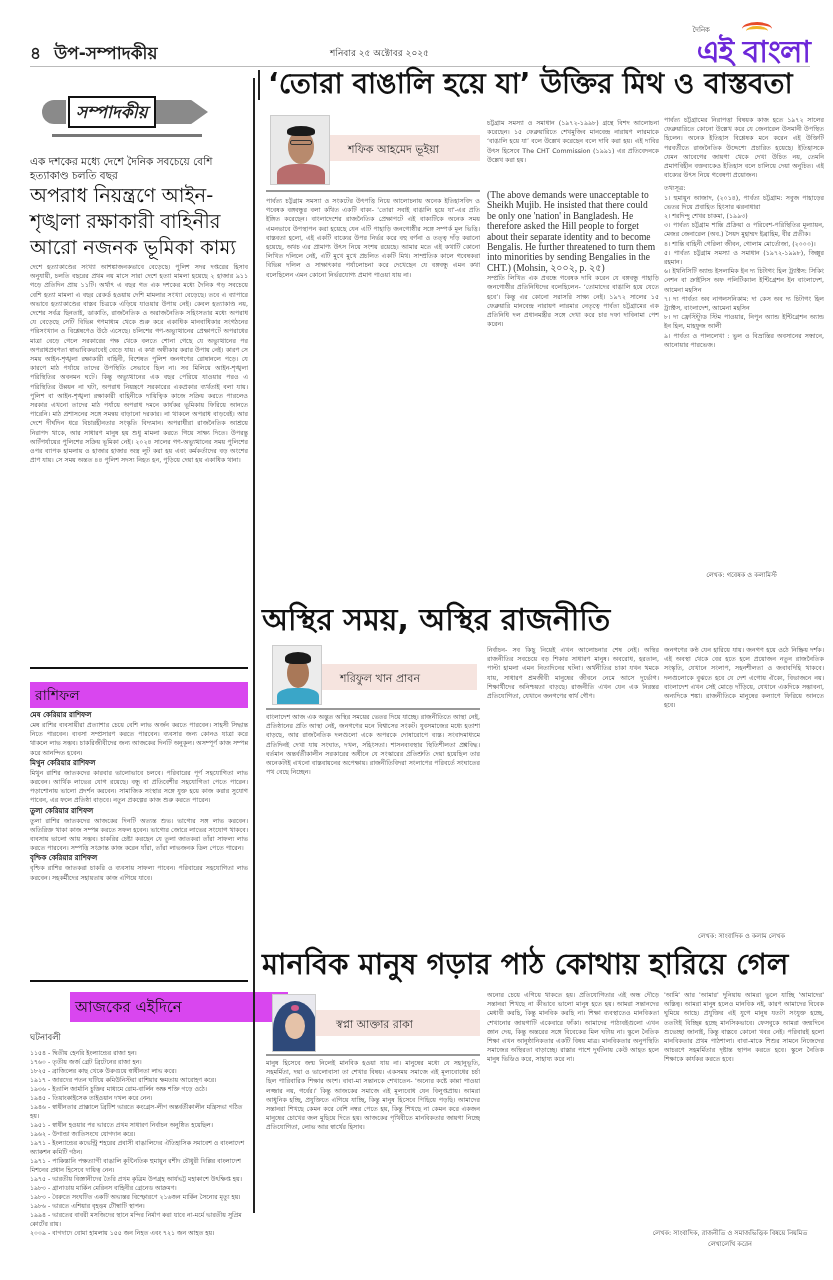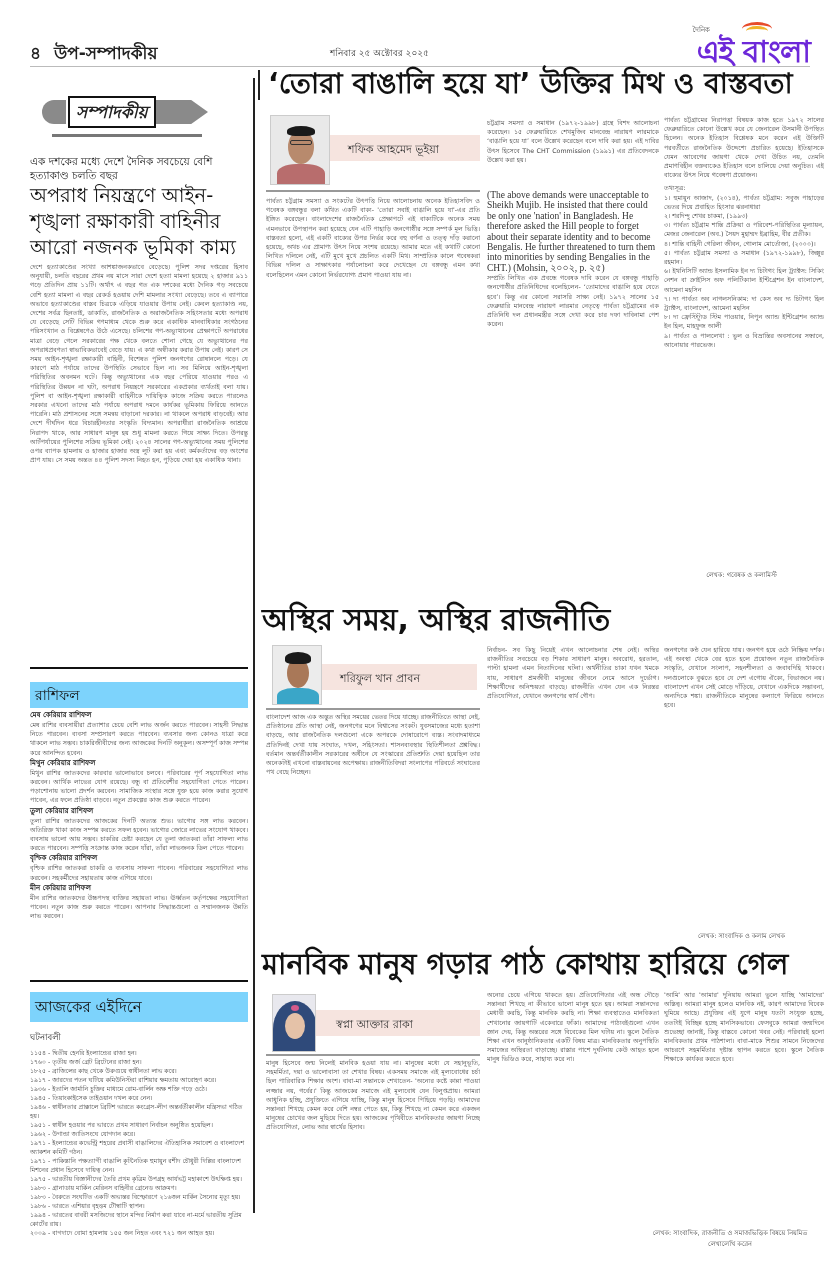--- a/index.html
+++ b/index.html
@@ -24,21 +24,21 @@
   .banner-pen-right { position: absolute; left: 110px; top: 10px; width: 56px; height: 24px; background: #8a8a8a; clip-path: polygon(0 0, 70% 0, 100% 50%, 70% 100%, 0 100%); }
   .banner-label { position: absolute; left: 26px; top: 6px; height: 32px; padding: 0 6px; border: 2px solid #111; background: #fff; font-size: 17px; font-weight: bold; line-height: 28px; font-style: italic; }
   .banner-underline { position: absolute; left: 10px; top: 44px; width: 150px; height: 3px; background: #777; }
 
   .ed-kicker { position: absolute; left: 0; top: 84px; width: 218px; font-size: 10.5px; line-height: 14px; }
   .ed-headline { position: absolute; left: 0; top: 113px; width: 220px; font-size: 19.5px; line-height: 26px; font-weight: normal; color: #111; }
   .body-text { font-size: 6.3px; line-height: 9.2px; color: #444; text-align: justify; }
   .ed-body { position: absolute; left: 0; top: 192px; width: 218px; height: 398px; overflow: hidden; }
 
   .sec-rule { position: absolute; left: 0; width: 218px; height: 2px; background: #111; }
-  .box-heading { position: absolute; left: 0; width: 218px; height: 26px; background: #7dd3fc; font-size: 14px; line-height: 26px; padding-left: 5px; color: #111; }
+  .box-heading { position: absolute; left: 0; width: 218px; height: 26px; background: #d946ef; font-size: 14px; line-height: 26px; padding-left: 5px; color: #111; }
   .sub-heading { font-size: 7px; font-weight: bold; color: #222; line-height: 10px; }
   .rashi { position: absolute; left: 0; top: 640px; width: 218px; }
   .rashi .para { font-size: 6.3px; line-height: 9.2px; color: #444; margin-bottom: 1px; text-align: justify; }
 
   .events { position: absolute; left: 0; top: 1018px; width: 218px; }
   .events .ev { font-size: 6.2px; line-height: 9px; color: #444; }
 
   
   .art1-headline { position: absolute; left: 268px; top: 64px; width: 560px; font-size: 28px; line-height: 40px; color: #111; }
   .headline-bar { position: absolute; left: 258px; top: 70px; width: 2px; height: 30px; background: #222; }
@@ -94,28 +94,24 @@
       <div class="para">মিথুন রাশির জাতকদের কারবার ভালোভাবে চলবে। পরিবারের পূর্ণ সহযোগিতা লাভ করবেন। আর্থিক লাভের যোগ রয়েছে। বন্ধু বা প্রতিবেশীর সহযোগিতা পেতে পারেন। পড়াশোনায় ভালো প্রদর্শন করবেন। সামাজিক সংস্থার সঙ্গে যুক্ত হয়ে কাজ করার সুযোগ পাবেন, এর ফলে প্রতিষ্ঠা বাড়বে। নতুন প্রকল্পের কাজ শুরু করতে পারেন।</div>
     </div>
     <div>
       <div class="sub-heading">তুলা কেরিয়ার রাশিফল</div>
       <div class="para">তুলা রাশির জাতকদের আজকের দিনটি অত্যন্ত শুভ। ভাগ্যের সঙ্গ লাভ করবেন। অতিরিক্ত থাকা কাজ সম্পন্ন করতে সফল হবেন। ভাগ্যের জোরে লাভের সংযোগ থাকবে। ব্যবসায় ভালো আয় সম্ভব। চাকরির চেষ্টা করছেন যে তুলা জাতকরা তাঁরা সাফল্য লাভ করতে পারবেন। সম্পত্তি সংক্রান্ত কাজ করেন যাঁরা, তাঁরা লাভজনক ডিল পেতে পারেন।</div>
     </div>
     <div>
       <div class="sub-heading">বৃশ্চিক কেরিয়ার রাশিফল</div>
       <div class="para">বৃশ্চিক রাশির জাতকরা চাকরি ও ব্যবসায় সাফল্য পাবেন। পরিবারের সহযোগিতা লাভ করবেন। সহকর্মীদের সহায়তায় কাজ এগিয়ে যাবে।</div>
     </div>
-    <div>
-      <div class="sub-heading">মীন কেরিয়ার রাশিফল</div>
-      <div class="para">মীন রাশির জাতকদের উচ্চপদস্থ ব্যক্তির সহায়তা লাভ। ঊর্ধ্বতন কর্তৃপক্ষের সহযোগিতা পাবেন। নতুন কাজ শুরু করতে পারেন। আপনার সিদ্ধান্তগুলো ও সম্মানজনক উন্নতি লাভ করবেন।</div>
-    </div>
   </div>
 
   <div class="sec-rule" style="top:910px;"></div>
-  <div class="box-heading" style="top:922px; height:30px; line-height:30px; font-size:15px;">আজকের এইদিনে</div>
+  <div class="box-heading" style="top:922px; height:30px; line-height:30px; font-size:15px;margin-left:40px;">আজকের এইদিনে</div>
   <div class="sub-heading" style="position:absolute; left:0; top:962px; font-size:8.5px; font-weight:normal;">ঘটনাবলী</div>
   <div class="events" style="top:978px;">
     <div class="ev">১১৫৪ - দ্বিতীয় হেনরি ইংল্যান্ডের রাজা হন।</div>
     <div class="ev">১৭৬০ - তৃতীয় জর্জ গ্রেট ব্রিটেনের রাজা হন।</div>
     <div class="ev">১৮২৫ - ব্রাজিলের কাছ থেকে উরুগুয়ে স্বাধীনতা লাভ করে।</div>
     <div class="ev">১৯১৭ - জারদের পতন ঘটিয়ে কমিউনিস্টরা রাশিয়ার ক্ষমতায় আরোহণ করে।</div>
     <div class="ev">১৯৩৬ - ইতালি জার্মানি চুক্তির মাধ্যমে রোম-বার্লিন অক্ষ শক্তি গড়ে ওঠে।</div>
     <div class="ev">১৯৪৫ - তিয়াংকাইসেক তাইওয়ান দখল করে নেন।</div>
     <div class="ev">১৯৪৬ - স্বাধীনতার প্রাক্কালে ব্রিটিশ ভারতে কংগ্রেস-লীগ অন্তর্বর্তীকালীন মন্ত্রিসভা গঠিত হয়।</div>
     <div class="ev">১৯৫১ - স্বাধীন হওয়ার পর ভারতে প্রথম সাধারণ নির্বাচন অনুষ্ঠিত হয়েছিল।</div>

